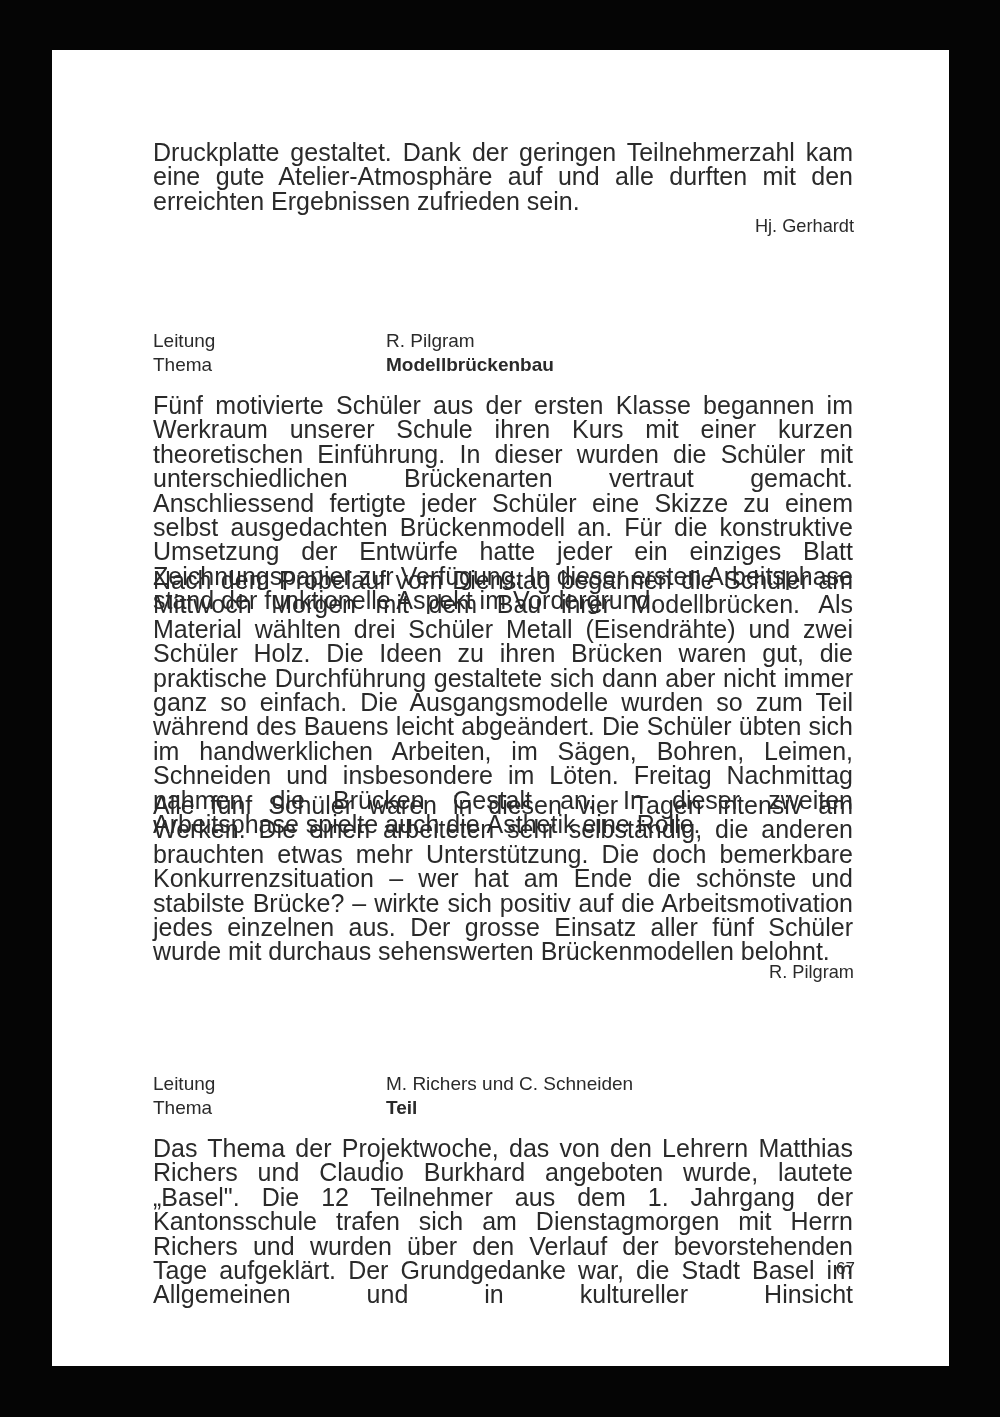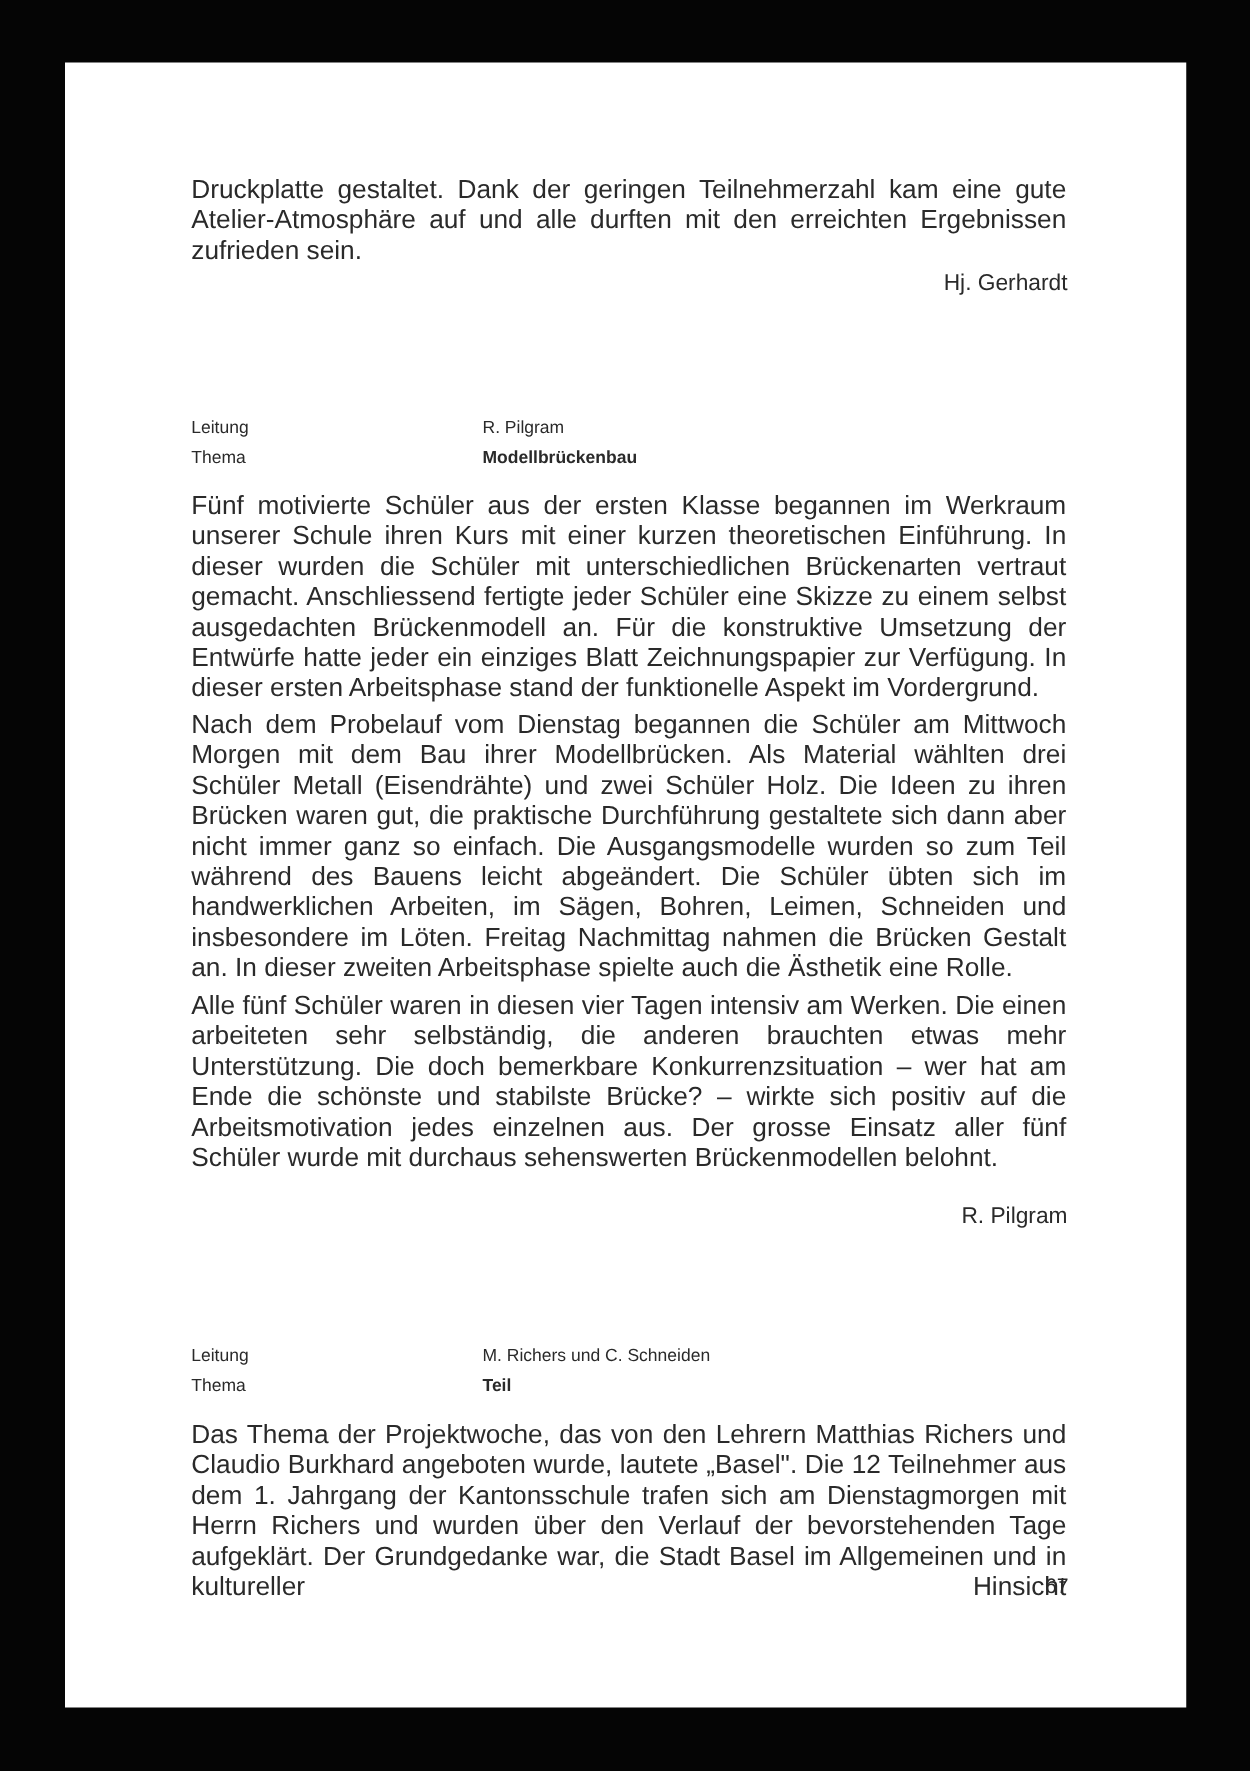--- a/index.html
+++ b/index.html
@@ -14,36 +14,36 @@
   .page {
     position: absolute;
     left: 52px; top: 50px;
     width: 897px; height: 1316px;
     background: #ffffff;
   }
   .p {
     position: absolute;
     left: 153px;
     width: 700px;
-    font-size: 21px;
+    font-size: 25px;
     line-height: 24.4px;
     text-align: justify;
     margin: 0;
   }
   .p.last-left { text-align-last: left; }
   .sig {
     position: absolute;
     right: 146px;
     font-size: 18.2px;
     line-height: 24px;
   }
   .meta {
     position: absolute;
     left: 153px;
-    font-size: 14px;
+    font-size: 19px;
     line-height: 24px;
   }
   .meta .row { display: flex; }
   .meta .lbl { width: 233px; }
   .meta .val.bold { font-weight: bold; }
   .pageno {
     position: absolute;
     left: 836px; top: 1259px;
     font-size: 17px;
   }

